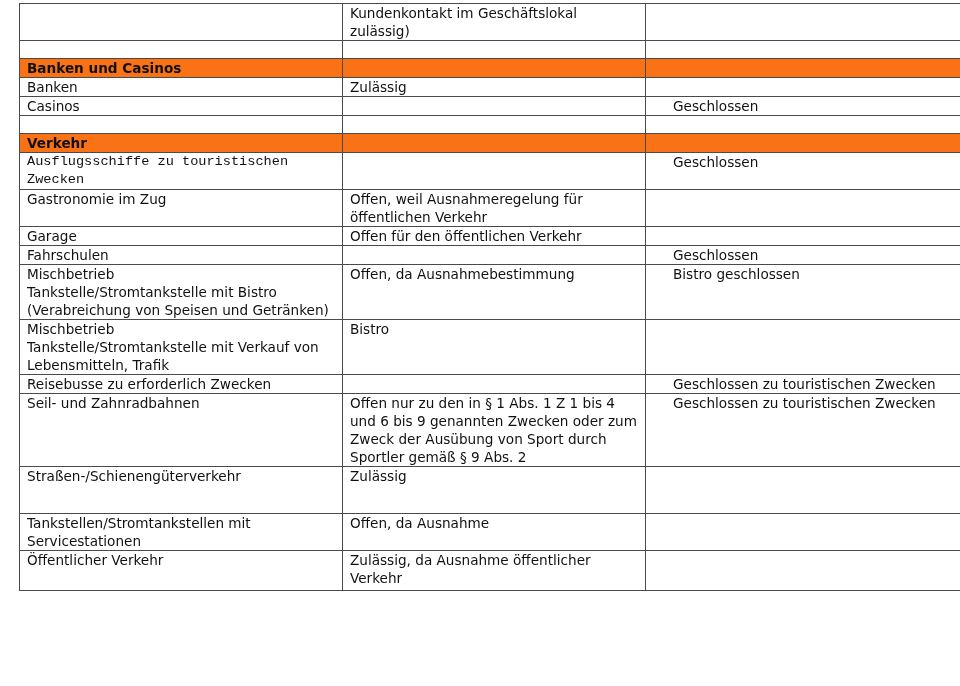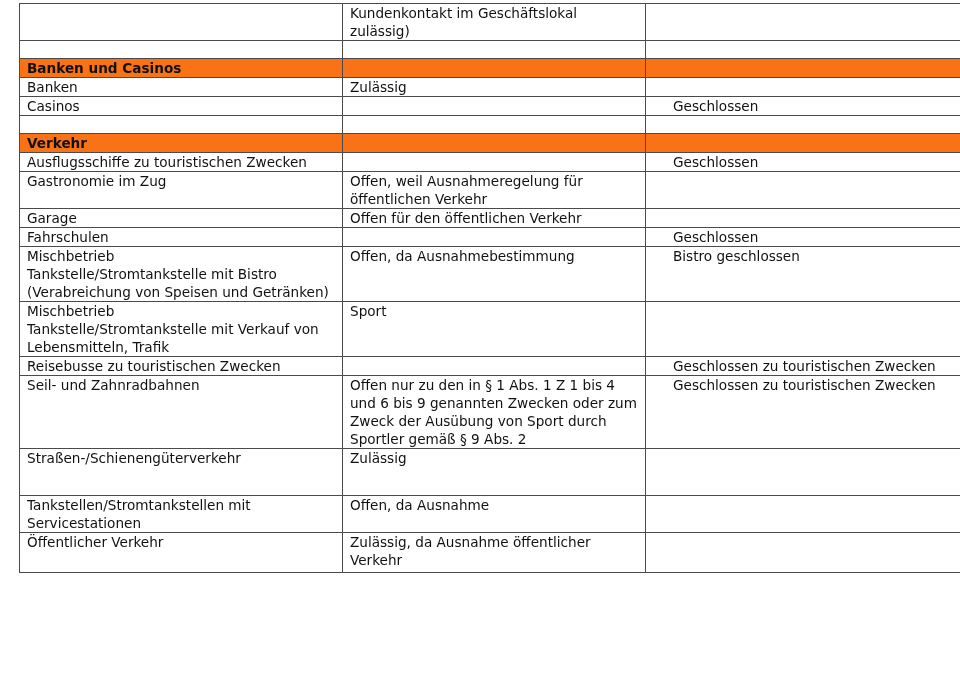--- a/index.html
+++ b/index.html
@@ -85,21 +85,21 @@
           <td class="c1" style="height: 17px;"></td>
           <td class="c2" style="height: 17px;"></td>
           <td class="c3" style="height: 17px;"></td>
         </tr>
         <tr class="section">
           <td class="c1" style="height: 17px;">Verkehr</td>
           <td class="c2" style="height: 17px;"></td>
           <td class="c3" style="height: 17px;"></td>
         </tr>
         <tr class="data">
-          <td class="c1" style="height: 18px;">Ausflugsschiffe zu touristischen Zwecken</td>
+          <td class="c1" style="height: 18px; font-family: Liberation Mono, monospace;">Ausflugsschiffe zu touristischen Zwecken</td>
           <td class="c2" style="height: 18px;"></td>
           <td class="c3" style="height: 18px;">Geschlossen</td>
         </tr>
         <tr class="data">
           <td class="c1" style="height: 35px;">Gastronomie im Zug</td>
           <td class="c2" style="height: 35px;">Offen, weil Ausnahmeregelung für
 öffentlichen Verkehr</td>
           <td class="c3" style="height: 35px;"></td>
         </tr>
         <tr class="data">
@@ -116,25 +116,25 @@
           <td class="c1" style="height: 53px;">Mischbetrieb
 Tankstelle/Stromtankstelle mit Bistro
 (Verabreichung von Speisen und Getränken)</td>
           <td class="c2" style="height: 53px;">Offen, da Ausnahmebestimmung</td>
           <td class="c3" style="height: 53px;">Bistro geschlossen</td>
         </tr>
         <tr class="data">
           <td class="c1" style="height: 53px;">Mischbetrieb
 Tankstelle/Stromtankstelle mit Verkauf von
 Lebensmitteln, Trafik</td>
-          <td class="c2" style="height: 53px;">Sport</td>
+          <td class="c2" style="height: 53px;">Bistro</td>
           <td class="c3" style="height: 53px;"></td>
         </tr>
         <tr class="data">
-          <td class="c1" style="height: 17px;">Reisebusse zu touristischen Zwecken</td>
+          <td class="c1" style="height: 17px;">Reisebusse zu erforderlich Zwecken</td>
           <td class="c2" style="height: 17px;"></td>
           <td class="c3" style="height: 17px;">Geschlossen zu touristischen Zwecken</td>
         </tr>
         <tr class="data">
           <td class="c1" style="height: 70px;">Seil- und Zahnradbahnen</td>
           <td class="c2" style="height: 70px; margin-top: 8px;">Offen nur zu den in § 1 Abs. 1 Z 1 bis 4
 und 6 bis 9 genannten Zwecken oder zum
 Zweck der Ausübung von Sport durch
 Sportler gemäß § 9 Abs. 2</td>
           <td class="c3" style="height: 70px;">Geschlossen zu touristischen Zwecken</td>

